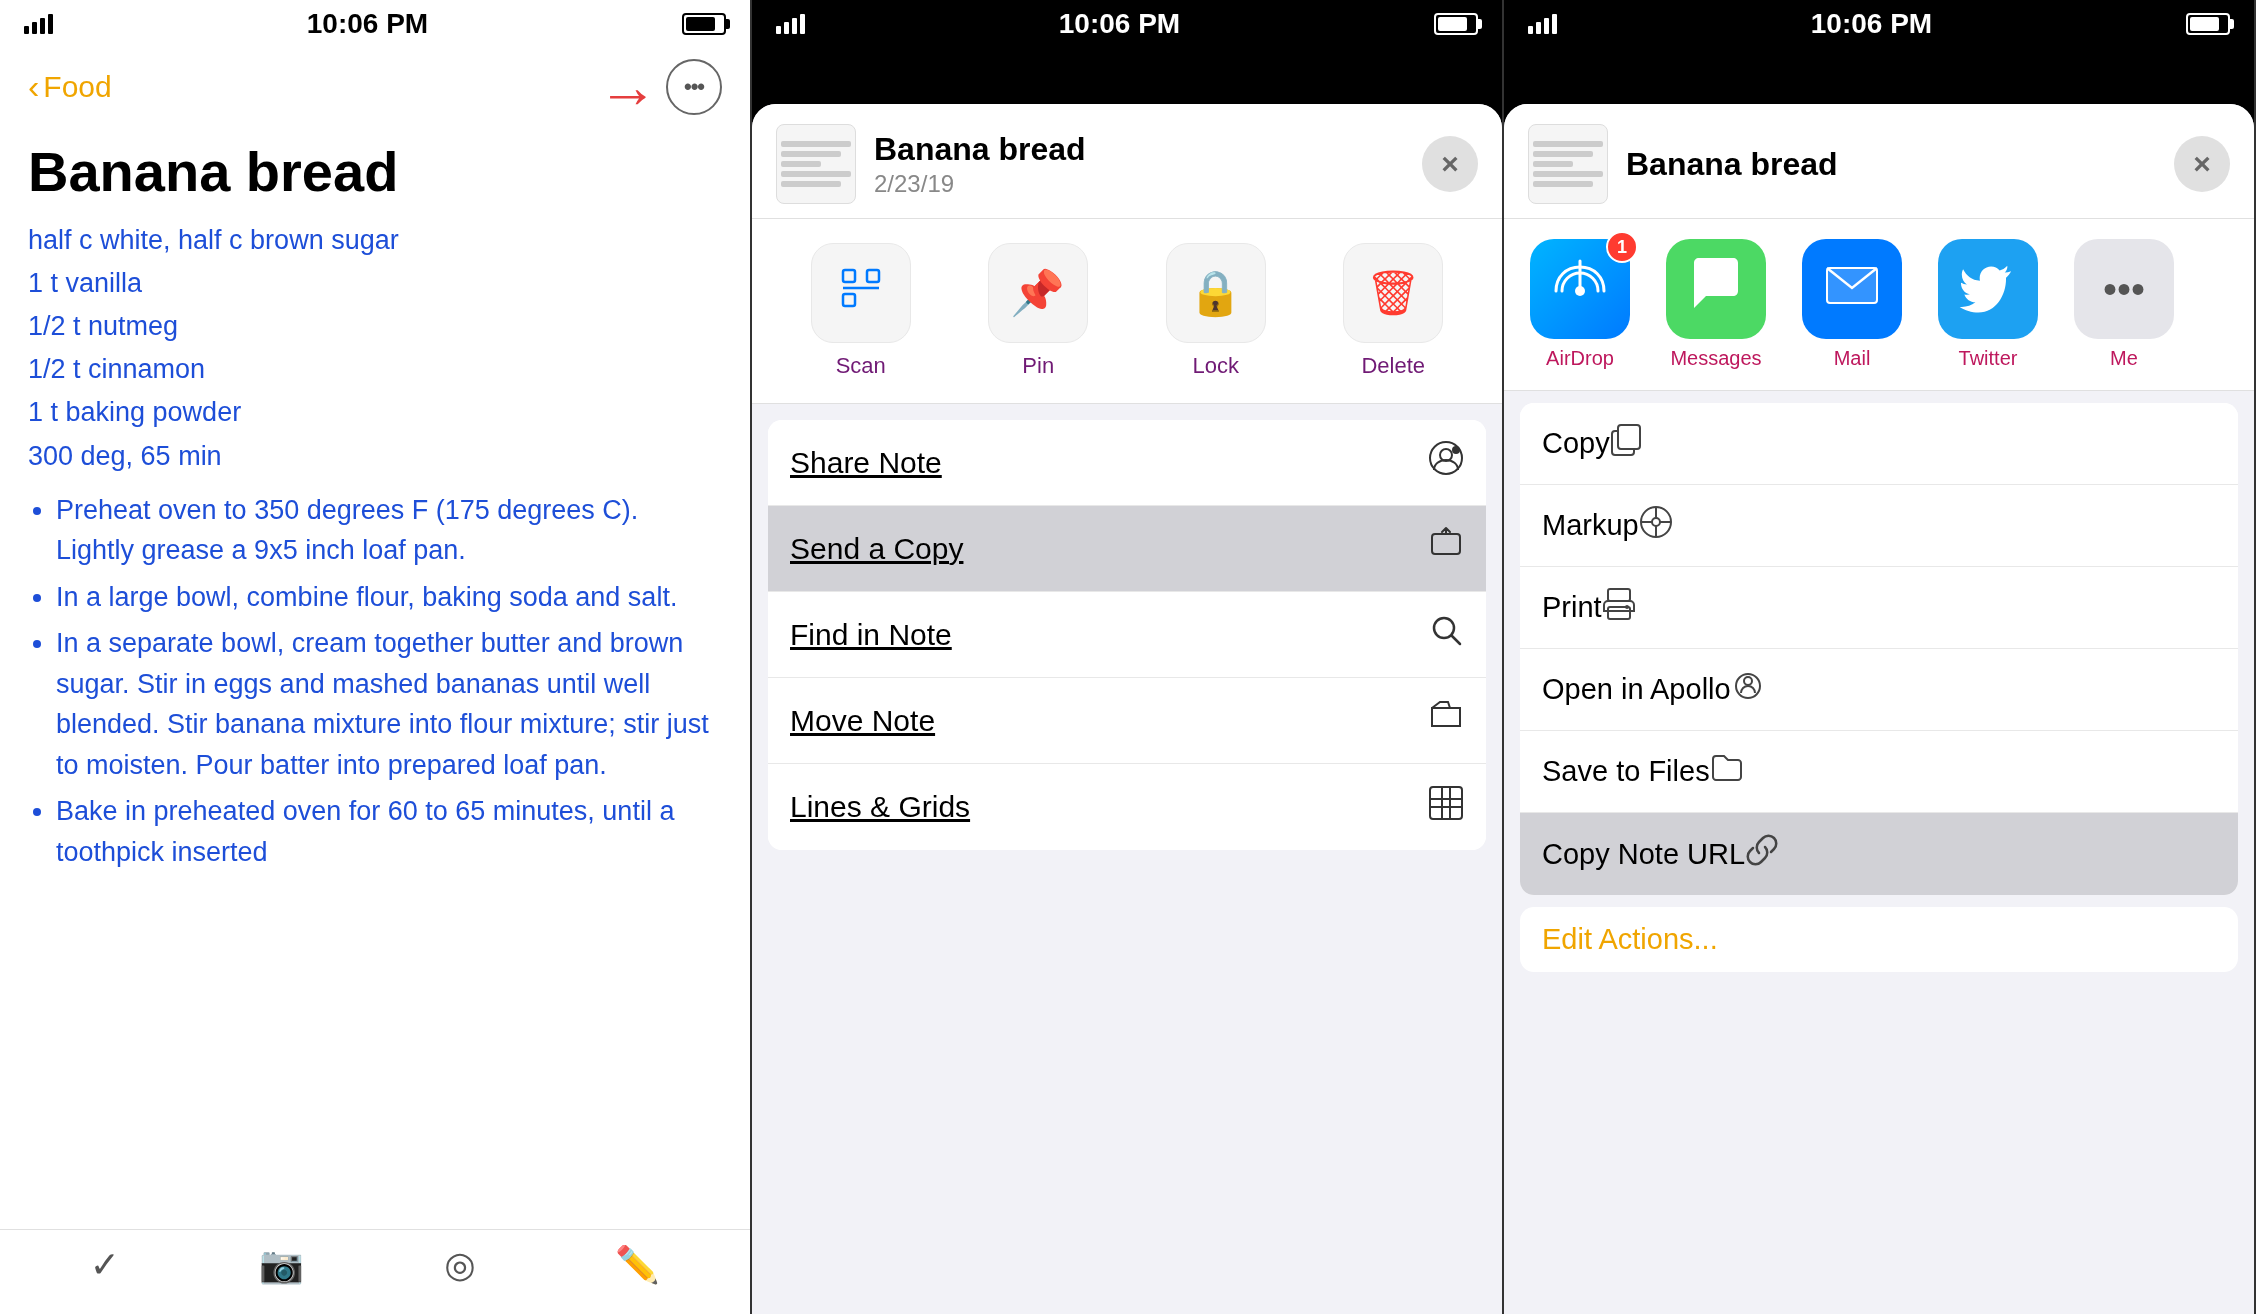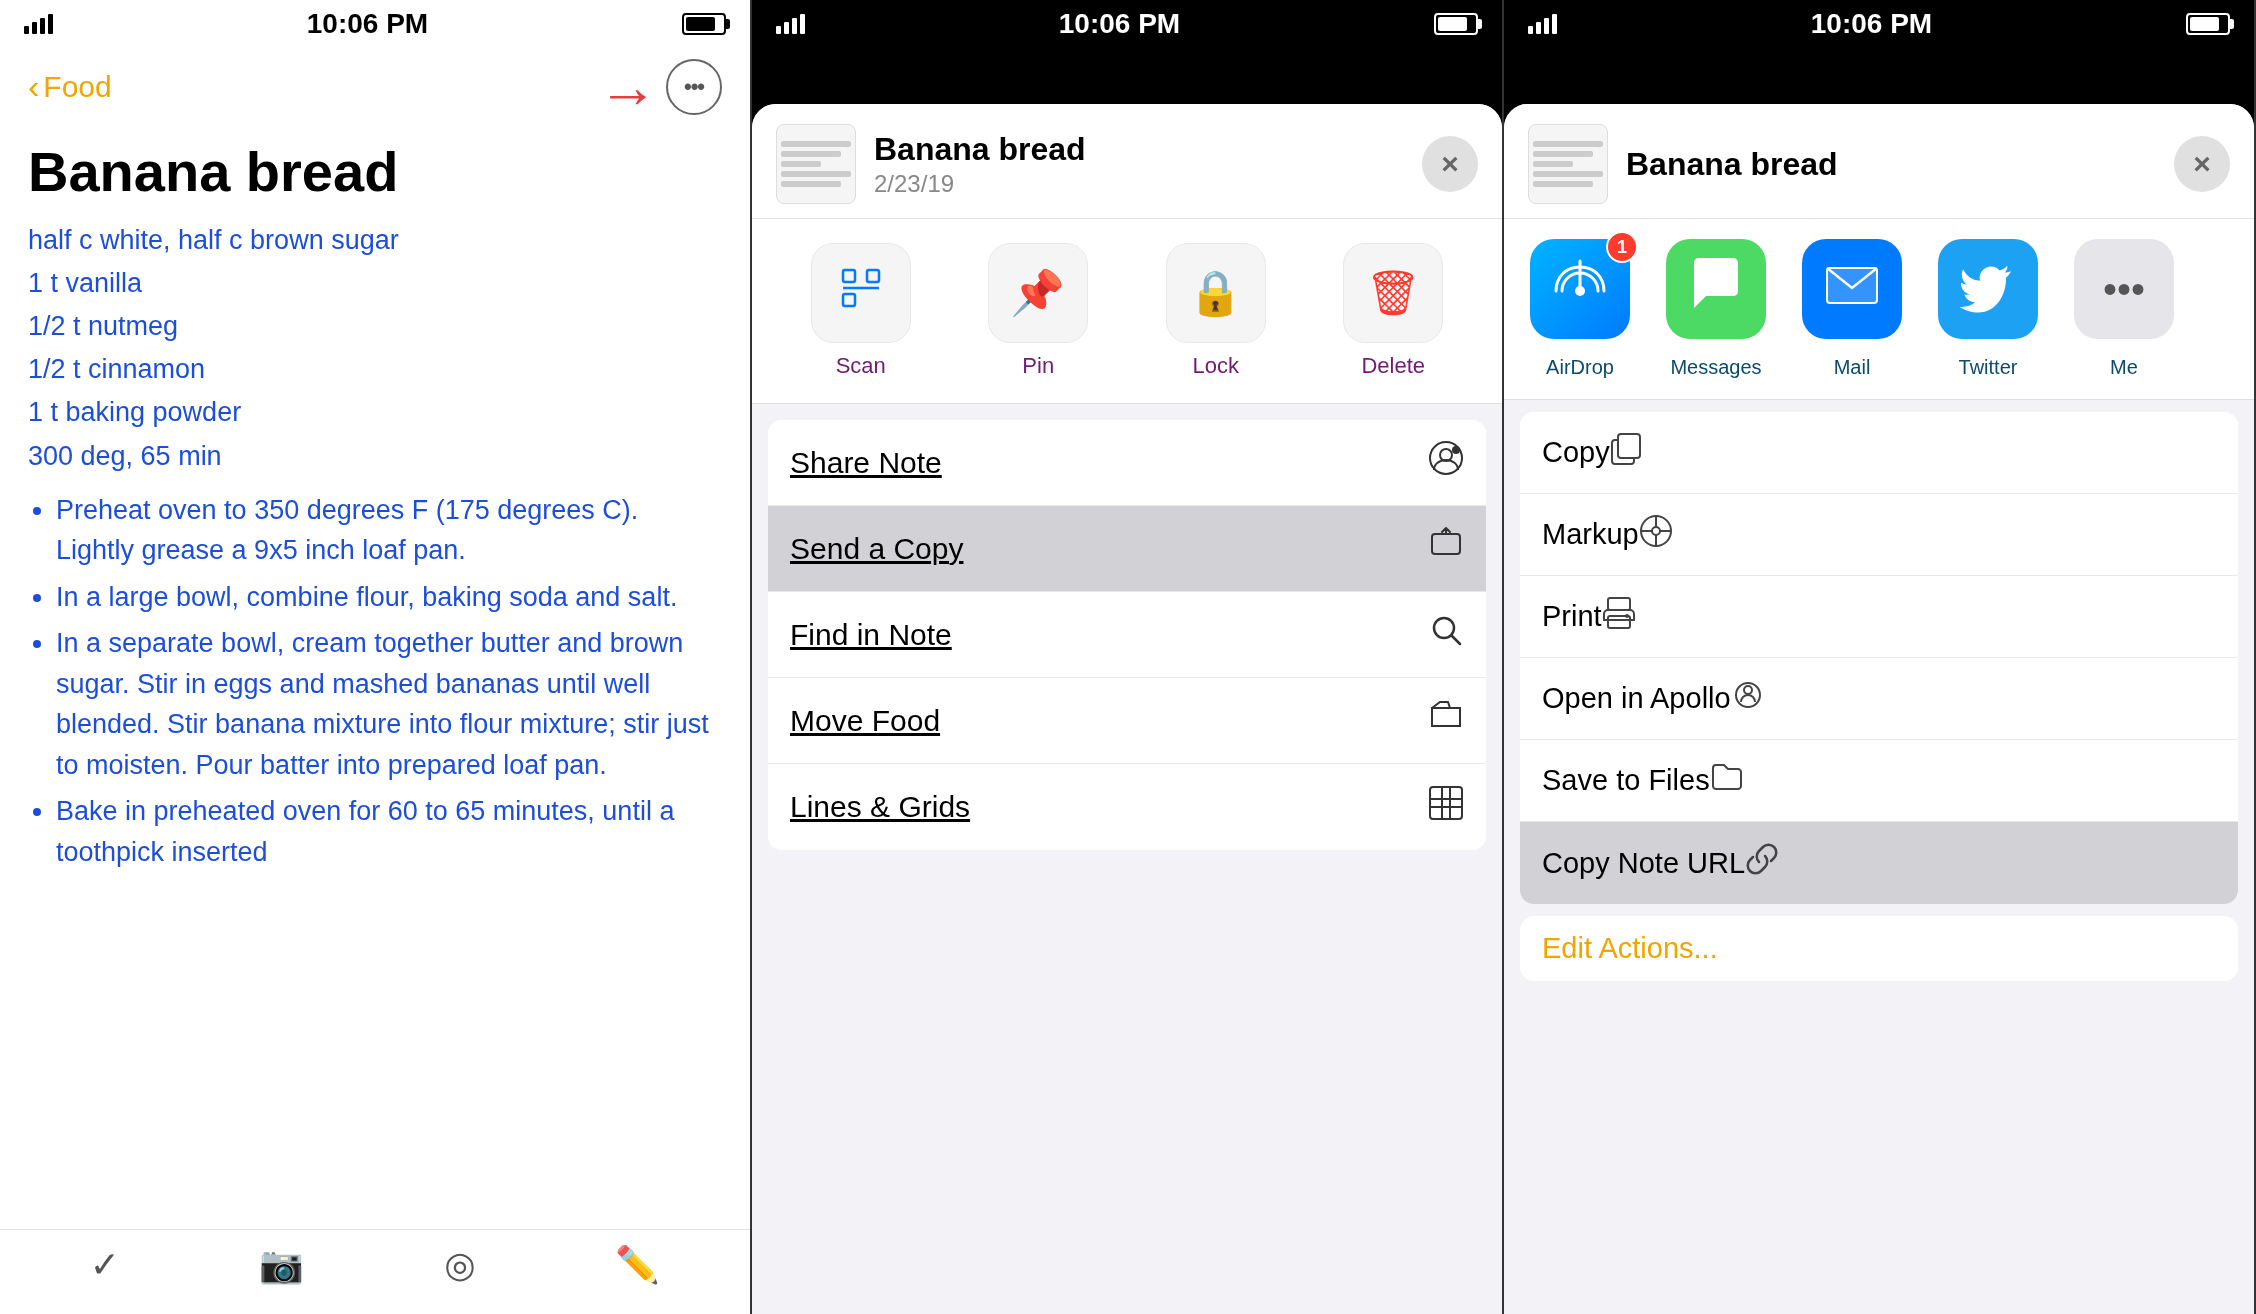--- a/index.html
+++ b/index.html
@@ -298,23 +298,22 @@
     .share-app-icon {
       width: 100px; height: 100px;
       border-radius: 24px;
       display: flex; align-items: center; justify-content: center;
       font-size: 50px;
       position: relative;
       overflow: visible;
     }
     .share-app-label {
       font-size: 20px;
-      color: #0c4a6e;
+      color: #be185d;
       text-align: center;
-      margin-top: 9px;
     }
     .badge {
       position: absolute;
       top: -8px; right: -8px;
       background: #ff3b30;
       color: #fff;
       font-size: 18px;
       font-weight: 700;
       width: 32px; height: 32px;
       border-radius: 50%;
@@ -524,21 +523,21 @@
       <div class="menu-item">
         <span class="menu-item-label">Find in Note</span>
         <span class="menu-item-icon">
           <svg width="36" height="36" viewBox="0 0 36 36" fill="none">
             <circle cx="16" cy="16" r="10" stroke="#333" stroke-width="2.5" fill="none"></circle>
             <line x1="24" y1="24" x2="32" y2="32" stroke="#333" stroke-width="2.5" stroke-linecap="round"></line>
           </svg>
         </span>
       </div>
       <div class="menu-item">
-        <span class="menu-item-label">Move Food</span>
+        <span class="menu-item-label">Move Note</span>
         <span class="menu-item-icon">
           <svg width="36" height="36" viewBox="0 0 36 36" fill="none">
             <path d="M4 10h28v18H4z" stroke="#333" stroke-width="2" fill="none" rx="2"></path>
             <path d="M4 10l8-6h8l2 6" stroke="#333" stroke-width="2" fill="none"></path>
           </svg>
         </span>
       </div>
       <div class="menu-item">
         <span class="menu-item-label">Lines &amp; Grids</span>
         <span class="menu-item-icon">

